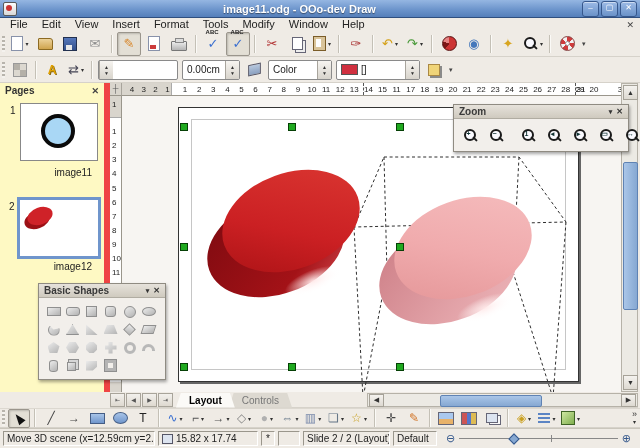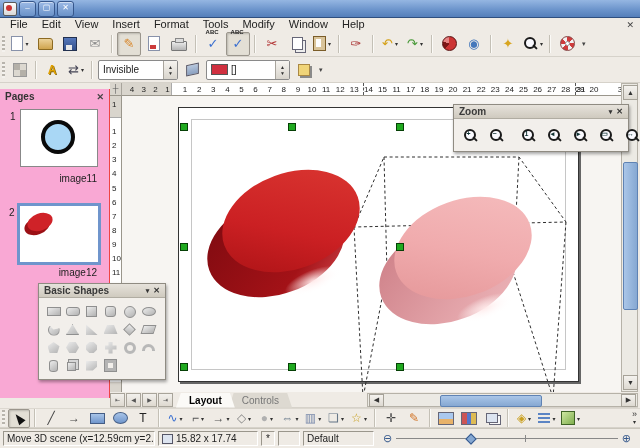--- a/index.html
+++ b/index.html
@@ -75,22 +75,22 @@
   .g-bucket{width:11px;height:9px;background:linear-gradient(#b8c8de,#8aa0c0);border:1px solid #556;transform:rotate(-12deg) skewX(-12deg)}
   .g-shadowic{width:10px;height:10px;background:#f0d478;border:1px solid #aa8844;box-shadow:2px 2px 0 #8a8a8a}
   .g-styles{font-size:12px;font-weight:bold;color:#e0a000;text-shadow:1px 1px 0 #8a6a10}
   
   .combo{display:flex;align-items:stretch;height:18px;background:#fff;border:1px solid #8a8a8a;border-radius:2px;font-size:10px;margin:0 2px}
   .combo .val{padding:0 4px;display:flex;align-items:center;gap:3px;white-space:nowrap;overflow:hidden}
   .combo .spin{width:13px;background:linear-gradient(#f6f4f0,#d8d4cc);border-left:1px solid #a8a49c;
     display:flex;flex-direction:column;align-items:center;justify-content:center;font-size:5px;color:#333;line-height:1.2}
   .swatch{width:15px;height:9px;border:1px solid #555}
   
-  .pages-panel{position:absolute;left:0;top:89px;width:110px;height:309px;background:#f9a8d4;
-    border-right:1px solid #ef4444;box-sizing:border-box}
+  .pages-panel{position:absolute;left:0;top:83px;width:110px;height:309px;background:#fef9c3;
+    border-right:6px solid #ef4444;box-sizing:border-box}
   .panel-h{height:15px;display:flex;align-items:center;padding:0 5px;font-size:10px;font-weight:bold;color:#333}
   .panel-h .x{margin-left:auto;font-size:9px;color:#444}
   .thumb1{position:absolute;left:20px;top:20px;width:76px;height:56px;background:#fff;border:1px solid #888}
   .thumb1-circle{position:absolute;left:20px;top:10px;width:26px;height:26px;border:4px solid #0a0a0a;border-radius:50%;background:#a9d7f5}
   .thumb2{position:absolute;left:17px;top:114px;width:78px;height:56px;background:#fff;border:3px solid #6f95cc}
   .pg-num{position:absolute;font-size:10px;color:#222}
   .thumb-label{position:absolute;font-size:10px;color:#222}
   
   .ruler-corner{position:absolute;left:110px;top:83px;width:12px;height:13px;background:#d9d5cd;border-right:1px solid #a8a49c;border-bottom:1px solid #9a968c;box-sizing:border-box;font-size:8px;color:#555;text-align:center;line-height:12px}
   .hruler{position:absolute;left:122px;top:83px;width:499px;height:13px;background:#d9d5cd;border-bottom:1px solid #9a968c;box-sizing:border-box;overflow:hidden;font-size:8px;color:#222}
@@ -166,20 +166,21 @@
   .sh-cylinder{width:9px;height:12px;border-radius:4px/3px}
   .sh-cube{width:9px;height:9px;box-shadow:2px -2px 0 #d6d6d6,2px -2px 0 1px #8f8f8f;margin:2px 2px 0 0}
   .sh-folded-corner{width:11px;height:10px;border:none;clip-path:polygon(0 0,100% 0,100% 62%,62% 100%,0 100%);background:linear-gradient(145deg,#ececec,#b2b2b2)}
   .sh-frame{width:11px;height:11px;background:none;border:3px solid #b4b4b4;outline:1px solid #8f8f8f}
 </style>
 </head>
 <body>
 
 <div class="titlebar">
   <span class="app-icon"></span>
+  <span class="title">image11.odg - OOo-dev Draw</span>
   <span class="winbtn">–</span>
   <span class="winbtn">▢</span>
   <span class="winbtn">✕</span>
 </div>
 
 <div class="menubar">
   <span id="menubar-items" style="display:flex">
       <span class="mitem">File</span>
       <span class="mitem">Edit</span>
       <span class="mitem">View</span>
@@ -281,29 +282,42 @@
   <span class="tsep"></span>
   <span class="tbtn">
       <i class="g g-styles">A</i>
     </span>
   <span class="tbtn">
       <i class="g" style="color:#445">⇄</i>
       <i class="dd">▾</i>
     </span>
   <span class="tsep"></span>
   <span class="combo" style="width:78px">
-    <span class="val" style="flex:1">Invisible</span>
     <span class="spin">
         <i>▲</i>
         <i>▼</i>
       </span>
   </span>
+  <span class="combo" style="width:56px">
+    <span class="val" style="flex:1">0.00cm</span>
+    <span class="spin">
+        <i>▲</i>
+        <i>▼</i>
+      </span>
+  </span>
   <span class="tbtn">
       <i class="g g-bucket"></i>
     </span>
+  <span class="combo" style="width:62px">
+    <span class="val" style="flex:1">Color</span>
+    <span class="spin">
+        <i>▲</i>
+        <i>▼</i>
+      </span>
+  </span>
   <span class="combo" style="width:82px">
     <span class="val" style="flex:1">
         <span class="swatch" id="fill-swatch" style="background: rgb(208, 48, 64);"></span>
         <span>[]</span>
       </span>
     <span class="spin">
         <i>▲</i>
         <i>▼</i>
       </span>
   </span>
@@ -703,21 +717,22 @@
 </div>
 
 <div class="statusbar">
   <span class="scell" style="width:152px">Move 3D scene (x=12.59cm y=2.19cm)</span>
   <span class="scell" style="width:100px">
     <span class="st-ic2"></span>
     <span>15.82 x 17.74</span>
   </span>
   <span class="scell" style="width:14px;justify-content:center">*</span>
   <span class="scell" style="width:22px"></span>
-  <span class="scell" style="width:71px">Default</span>
+  <span class="scell" style="width:87px">Slide 2 / 2 (Layout)</span>
+  <span class="scell" style="width:44px">Default</span>
   <span class="zoomer">
     <i>⊖</i>
     <span class="track">
       <span class="tick"></span>
       <span class="thumbd"></span>
     </span>
     <i>⊕</i>
   </span>
 </div>
 

